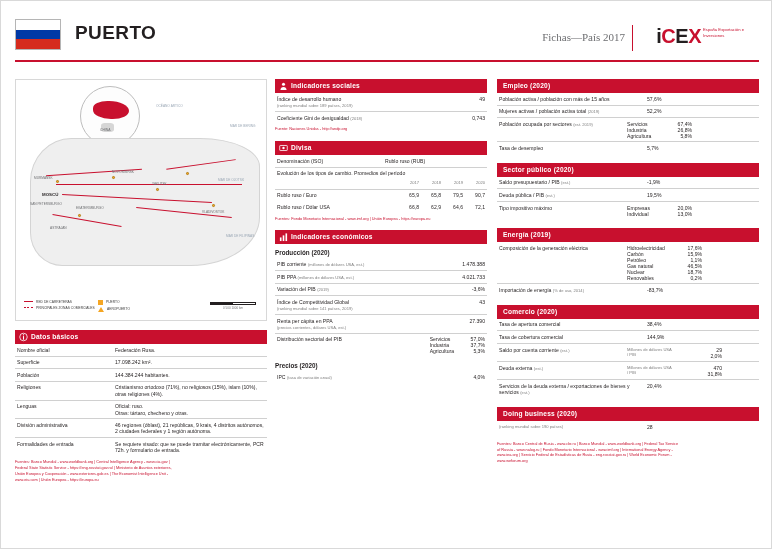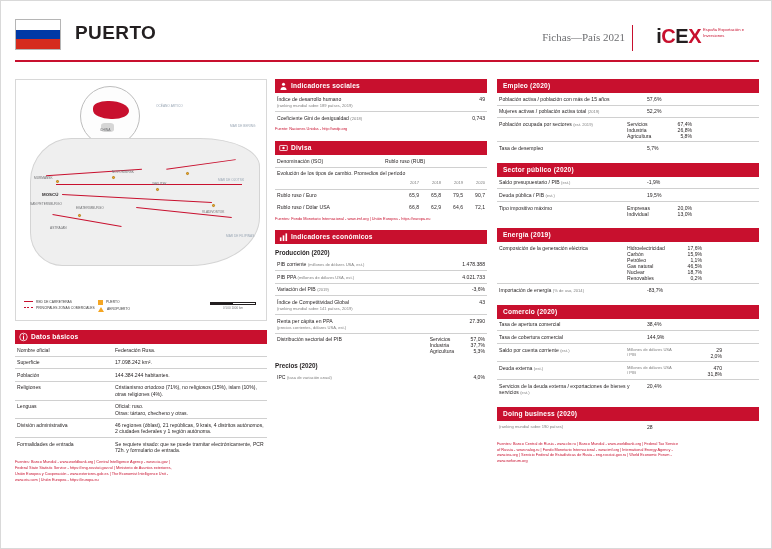--- a/index.html
+++ b/index.html
@@ -140,21 +140,21 @@
 
 <div class="page">
 
   <div class="header">
     <div class="flag">
       <div class="s1"></div>
         <div class="s2"></div>
         <div class="s3"></div>
     </div>
     <div class="country-title">PUERTO</div>
-    <div class="fichas">Fichas—País 2021</div>
+    <div class="fichas">Fichas—País 2017</div>
     <div class="icex-sep"></div>
     <div class="icex-logo">
       <span>i</span><span class="red">C</span><span>E</span><span class="red">X</span>
     </div>
     <div class="icex-tag">España Exportación e Inversiones</div>
   </div>
   <div class="hr-red"></div>
 
   <div class="col col1">
 

